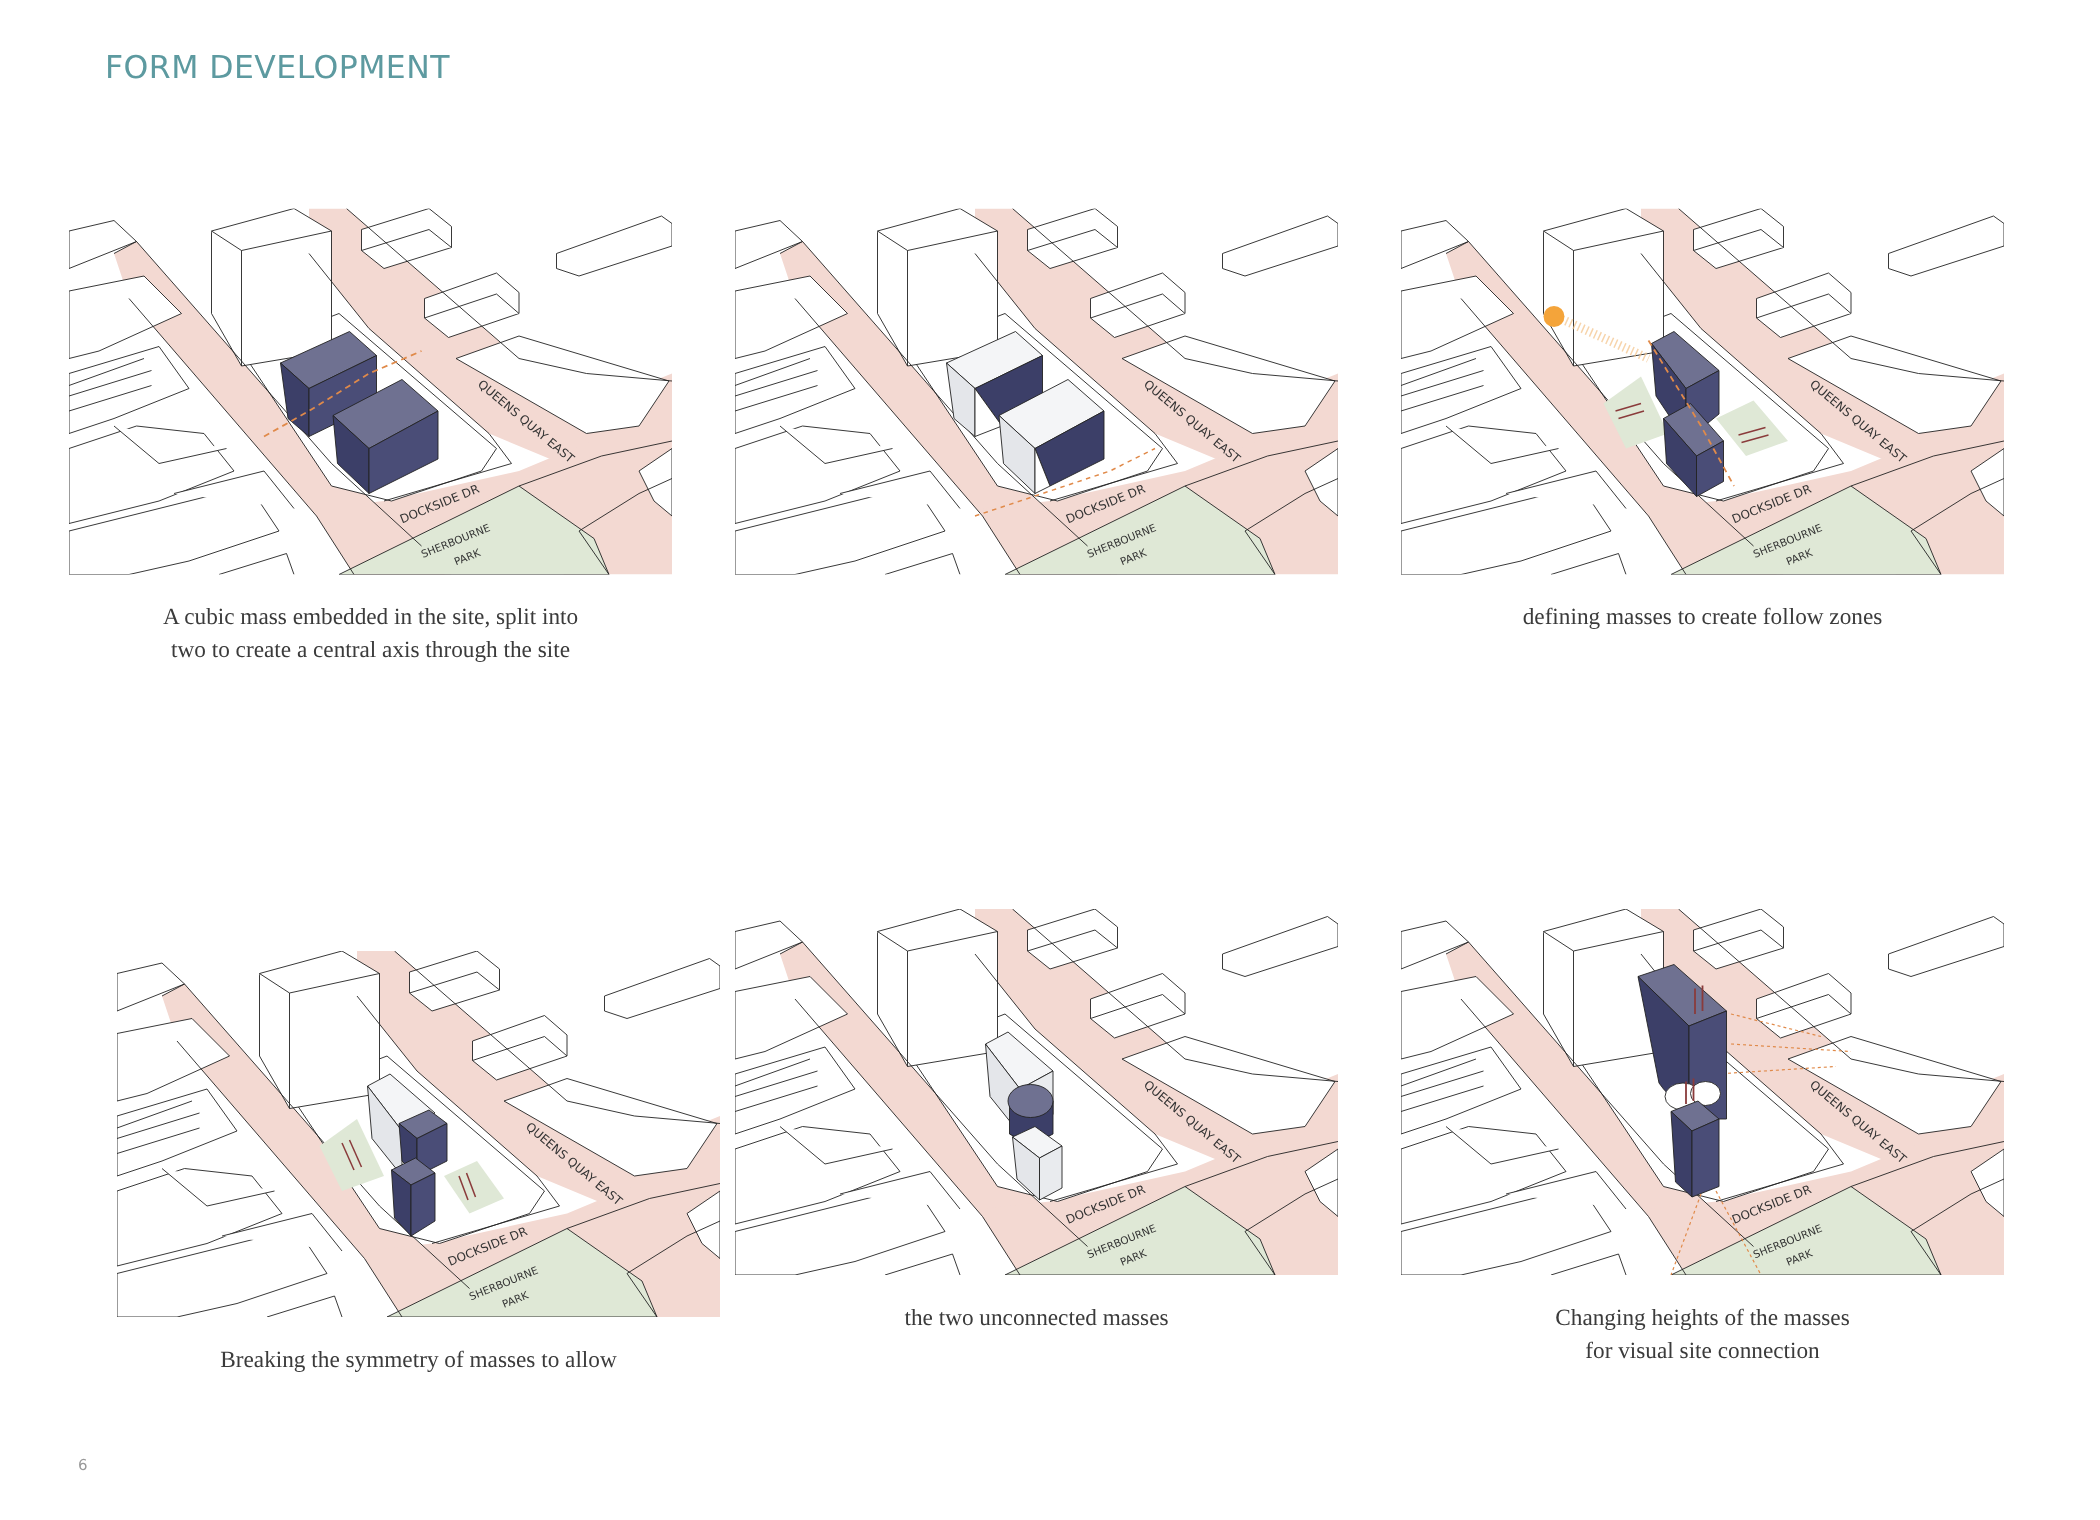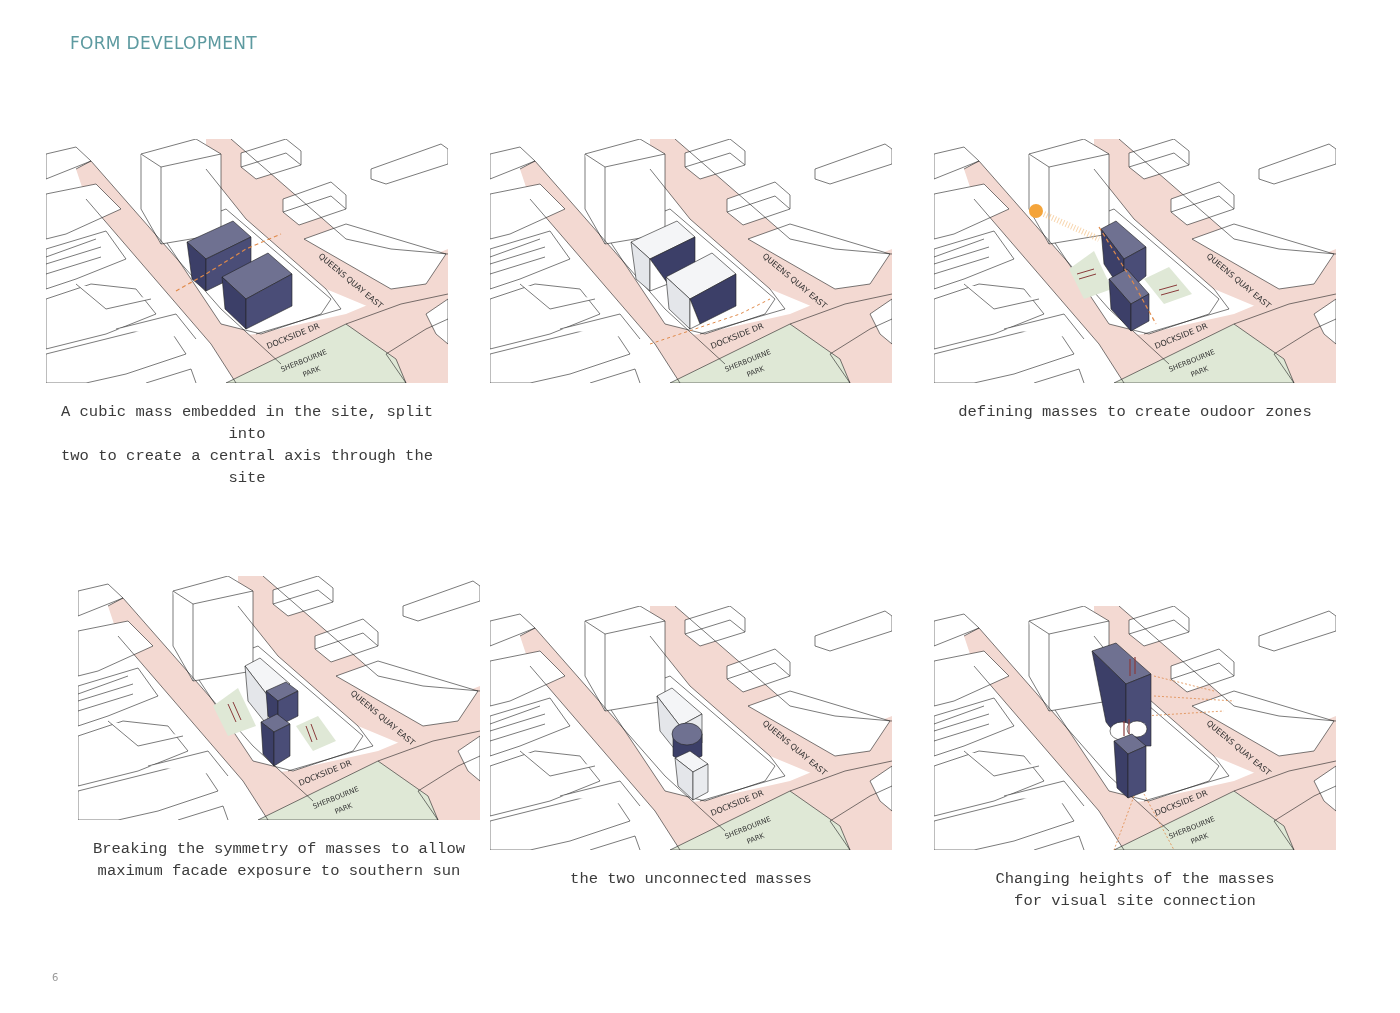--- a/index.html
+++ b/index.html
@@ -1,20 +1,20 @@
 <!DOCTYPE html>
 <html><head>
 <meta charset="utf-8">
 <style>
   html,body{margin:0;padding:0;background:#ffffff;}
   body{width:1400px;height:1013px;position:relative;overflow:hidden;font-family:"DejaVu Sans","Liberation Sans",sans-serif;}
-  .title{position:absolute;left:70px;top:33px;font-size:17px;letter-spacing:0.3px;color:#5d9aa0;font-weight:normal;font-family:"DejaVu Sans",sans-serif;}
+  .title{position:absolute;left:70px;top:33px;font-size:21px;letter-spacing:0.3px;color:#5d9aa0;font-weight:normal;font-family:"DejaVu Sans",sans-serif;}
   .panel{position:absolute;width:402px;}
   .panel svg{display:block;width:402px;height:244px;}
-  .caption{width:402px;text-align:center;margin-top:18px;font-size:15.5px;line-height:22px;color:#3b3b3b;font-family:Liberation Mono, monospace;font-weight:normal;}
+  .caption{width:402px;text-align:center;margin-top:18px;font-size:15.5px;line-height:22px;color:#3b3b3b;font-family:Liberation Serif, serif;font-weight:normal;}
   .caption span{display:block;}
   .pagenum{position:absolute;left:52px;top:972px;font-size:10px;color:#9a9a9a;}
 </style>
 </head>
 <body>
 
 <div class="title">FORM DEVELOPMENT</div>
 
 <svg width="0" height="0" style="position:absolute">
   <defs>
@@ -128,25 +128,25 @@
     <circle cx="102" cy="72" r="7" fill="#f4a43a"></circle>
     <g stroke="#8a3b3b" stroke-width="1">
       <path d="M143 135 L160 130"></path>
         <path d="M145 140 L162 135"></path>
       <path d="M225 151 L243 146"></path>
         <path d="M227 156 L245 151"></path>
     </g>
     <use href="#labels"></use>
   </svg>
   <div class="caption">
-    <span>defining masses to create oudoor zones</span>
-  </div>
-</div>
-
-<div class="panel" style="left:46px;top:576px;padding-left:32px;">
+    <span>defining masses to create follow zones</span>
+  </div>
+</div>
+
+<div class="panel" style="left:46px;top:634px;padding-left:32px;">
   <svg viewBox="0 0 402 244">
     <use href="#basemap"></use>
     <path d="M135 130 L160 112 L178 150 L150 160 Z" fill="#dfe8d6"></path>
     <path d="M218 150 L240 140 L258 165 L235 175 Z" fill="#dfe8d6"></path>
     <g stroke="#222" stroke-width="0.6">
       <path d="M167 90 L182 82 L212 108 L190 120 Z" fill="#f4f5f7"></path>
       <path d="M167 90 L190 120 L190 150 L170 125 Z" fill="#e4e6ea"></path>
       <path d="M188 115 L208 106 L220 115 L200 125 Z" fill="#6f7191"></path>
       <path d="M188 115 L200 125 L200 150 L190 140 Z" fill="#3c3f68"></path>
       <path d="M200 125 L220 115 L220 140 L200 150 Z" fill="#4a4d77"></path>
@@ -157,21 +157,20 @@
     <g stroke="#8a3b3b" stroke-width="1">
       <path d="M150 128 L158 146"></path>
         <path d="M155 126 L163 144"></path>
       <path d="M228 150 L234 166"></path>
         <path d="M233 148 L239 164"></path>
     </g>
     <use href="#labels"></use>
   </svg>
   <div class="caption">
     <span>Breaking the symmetry of masses to allow</span>
-    <span>maximum facade exposure to southern sun</span>
   </div>
 </div>
 
 <div class="panel" style="left:490px;top:606px;">
   <svg viewBox="0 0 402 244">
     <use href="#basemap"></use>
     <g stroke="#222" stroke-width="0.6">
       <path d="M167 90 L182 82 L212 108 L190 120 Z" fill="#f4f5f7"></path>
       <path d="M167 90 L190 120 L190 150 L170 125 Z" fill="#e4e6ea"></path>
       <path d="M190 120 L212 108 L212 137 L190 150 Z" fill="#e9ebee"></path>

